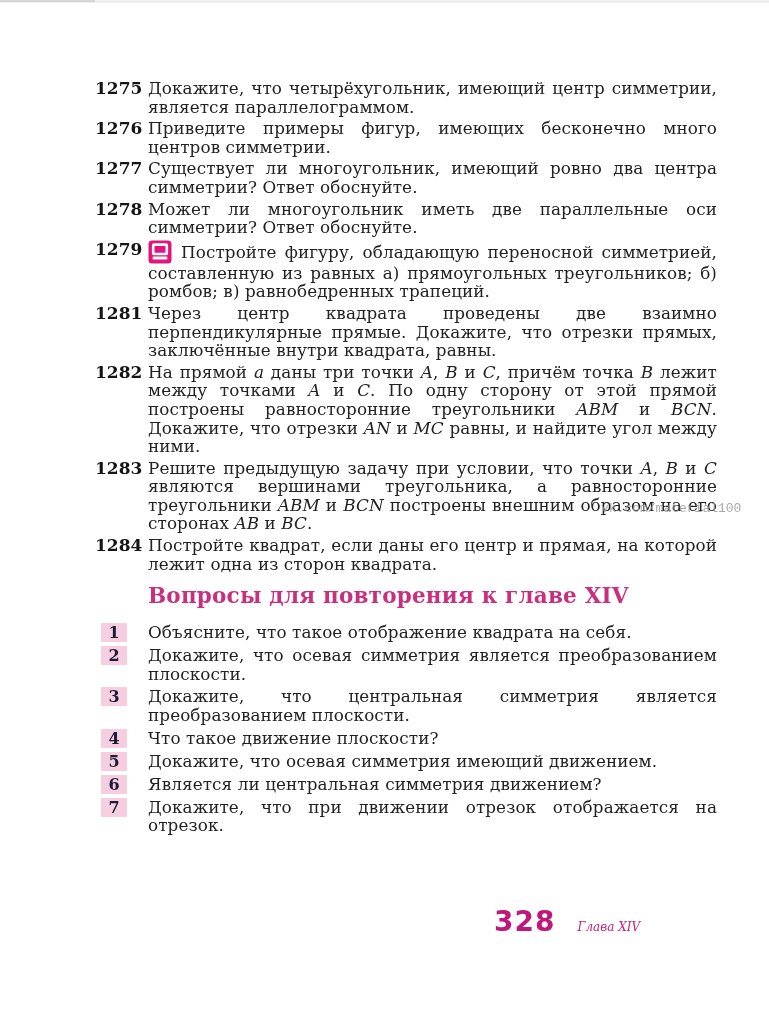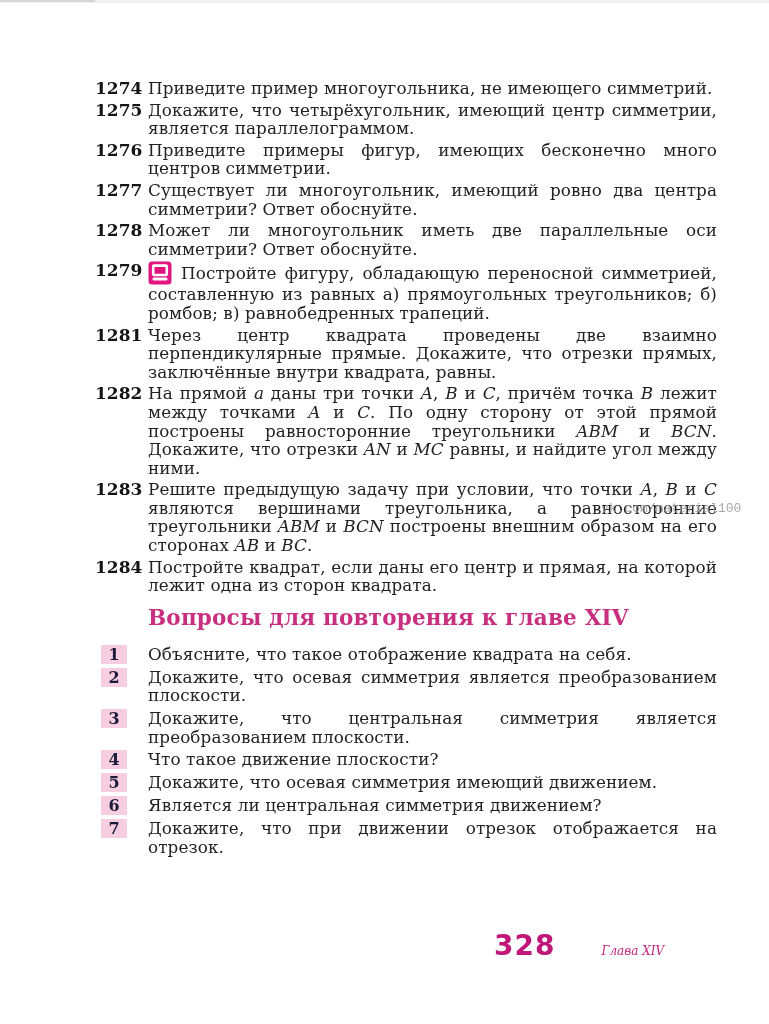--- a/index.html
+++ b/index.html
@@ -30,22 +30,22 @@
     color:#c8307f;letter-spacing:0.2px;
   }
   .q-row{display:flex;margin-bottom:4px;}
   .q-num{
     width:26px;min-width:26px;height:19px;margin:0 21px 0 6px;
     background:#f7cde0;color:#1c1c3a;
     font-weight:bold;font-size:16px;line-height:19px;text-align:center;
   }
   .q-text{flex:1;text-align:justify;font-size:16.8px;line-height:18.6px;letter-spacing:0.1px;}
   .footer{
-    position:absolute;top:929px;left:494px;
-    display:flex;align-items:baseline;gap:24px;
+    position:absolute;top:905px;left:494px;
+    display:flex;align-items:baseline;
   }
   .page-num{
     font-family:"DejaVu Sans",sans-serif;font-weight:bold;
     font-size:28px;color:#c01778;letter-spacing:1px;
   }
   .chapter{
     margin-left:22px;font-style:italic;font-size:12px;color:#c0267e;
     font-family:"DejaVu Serif",serif;
   }
   .watermark{
@@ -55,24 +55,20 @@
   }
 </style>
 </head>
 <body>
 
 <div class="top-hairline"></div>
 <div class="top-hairline-dark"></div>
 
 <div class="content">
   <div id="problem-list">
-      <div class="prob-row">
-        <span class="prob-num">1274</span>
-        <div class="prob-text">Приведите пример многоугольника, не имеющего симметрий.</div>
-      </div>
       <div class="prob-row">
         <span class="prob-num">1275</span>
         <div class="prob-text">Докажите, что четырёхугольник, имеющий центр симметрии, является параллелограммом.</div>
       </div>
       <div class="prob-row">
         <span class="prob-num">1276</span>
         <div class="prob-text">Приведите примеры фигур, имеющих бесконечно много центров симметрии.</div>
       </div>
       <div class="prob-row">
         <span class="prob-num">1277</span>

